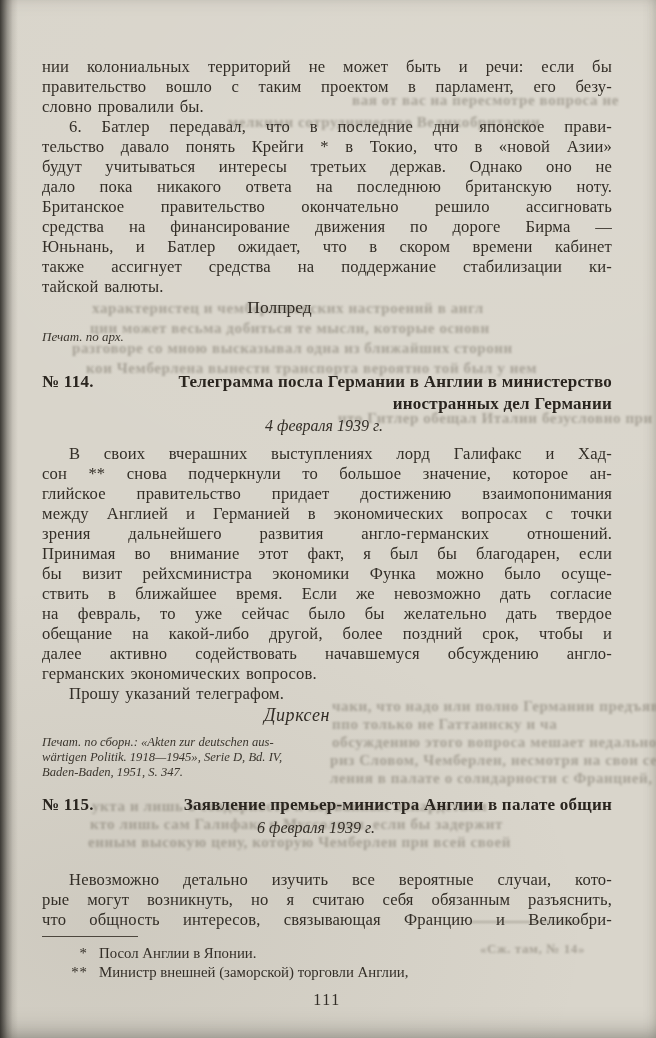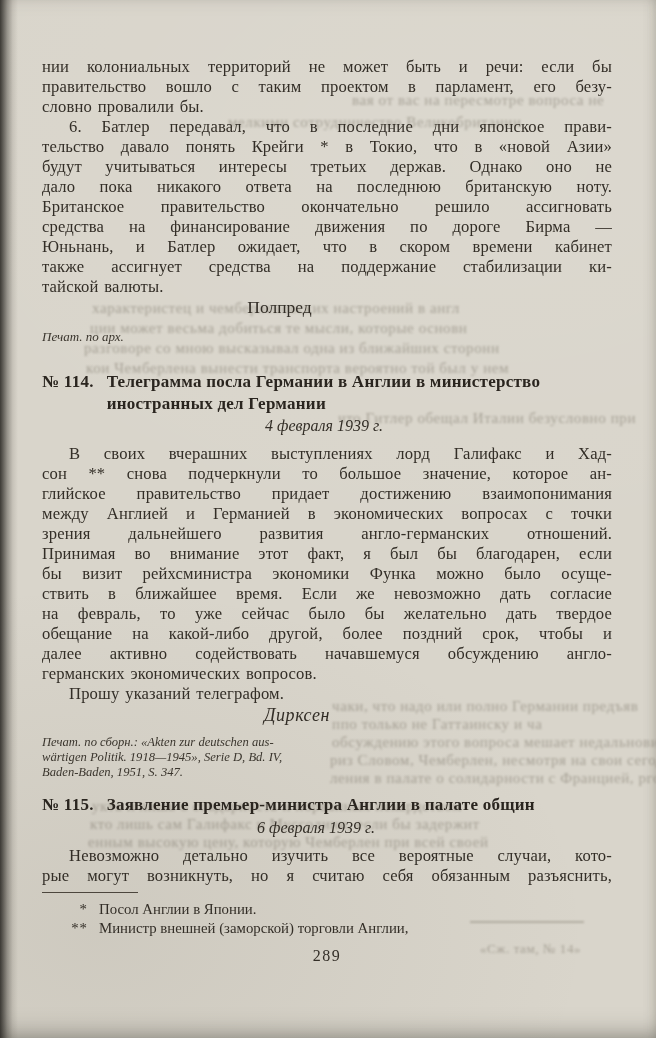--- a/index.html
+++ b/index.html
@@ -27,20 +27,21 @@
   }
   
   .bleed { position: absolute; inset: 0; z-index: 0; }
   .bl {
     position: absolute;
     white-space: nowrap;
     font-size: 15px;
     letter-spacing: 0.6px;
     color: rgba(108,102,90,0.46);
     filter: blur(0.9px);
+    font-weight: bold;
   }
   .bl.small { font-size: 13px; }
   .bl-rule {
     position: absolute;
     height: 2px;
     background: rgba(108,102,90,0.35);
     filter: blur(0.8px);
   }
   
   .content { position: absolute; left: 42px; top: 0; width: 570px; padding-top: 57px; z-index: 1; }
@@ -57,29 +58,30 @@
   .sig-dirksen { padding-right: 60px; font-style: italic; font-size: 18px; letter-spacing: 0.6px; margin-top: 1px; }
   .src-arch { margin-top: 12px; font-style: italic; font-size: 13px; line-height: 16px; color: #3a352d; }
   .doc-head {
     display: flex;
     margin-top: 26px;
     font-weight: 700;
     font-size: 17px;
     line-height: 21.5px;
     letter-spacing: 0.25px;
     color: #2a251f;
+    text-align: right;
   }
   .doc-num { flex: 0 0 auto; margin-right: 13px; white-space: nowrap; }
   .doc-title { flex: 1 1 auto; }
   .tl { display: block; }
   .doc-date { font-style: italic; font-size: 16px; line-height: 20px; text-align: center; margin-top: 2px; }
   .date-114 { padding-right: 6px; }
   .date-115 { padding-right: 22px; }
   .body-114 { margin-top: 8px; }
-  .body-115 { margin-top: 8px; }
+  .body-115 { margin-top: 32px; }
   .src-book {
     margin-top: 10px;
     width: 345px;
     font-style: italic;
     font-size: 12.6px;
     line-height: 15px;
     color: #3a352d;
   }
   .head-115 { margin-top: 14px; }
   .fn-rule { margin-top: 6px; width: 96px; border-top: 1.6px solid #4c463d; }
@@ -92,21 +94,21 @@
 </head>
 <body>
 
 <div class="page">
 
   <div class="bleed">
     <div class="bl" style="top:92px;left:352px">вая от вас на пересмотре вопроса не</div>
     <div class="bl" style="top:114px;left:228px">мелкими сотрудничество Великобритании</div>
     <div class="bl" style="top:300px;left:92px">характеристец и чемберленовских настроений в англ</div>
     <div class="bl" style="top:320px;left:90px">ции может весьма добиться те мысли, которые основн</div>
-    <div class="bl" style="top:340px;left:84px">разговоре со мною высказывал одна из ближайших сторонн</div>
+    <div class="bl" style="top:340px;left:72px">разговоре со мною высказывал одна из ближайших сторонн</div>
     <div class="bl" style="top:360px;left:86px">кои Чемберлена вынести транспорта вероятно той был у нем</div>
     <div class="bl" style="top:410px;left:338px">что Гитлер обещал Италии безусловно при</div>
     <div class="bl" style="top:698px;left:332px">чаки, что надо или полно Германии предъяв</div>
     <div class="bl" style="top:716px;left:332px">ппо только не Гаттаинску и ча</div>
     <div class="bl" style="top:734px;left:332px">обсуждению этого вопроса мешает недальновидн</div>
     <div class="bl" style="top:752px;left:330px">риз Словом, Чемберлен, несмотря на свои сегодняшние заяв</div>
     <div class="bl" style="top:770px;left:330px">ления в палате о солидарности с Францией, рго обыкческ</div>
     <div class="bl" style="top:798px;left:92px">укта и лишь о совдарность и порванных искардством</div>
     <div class="bl" style="top:816px;left:90px">кто лишь сам Галифакс и Муссолини, если бы задержит</div>
     <div class="bl" style="top:834px;left:88px">енным высокую цену, которую Чемберлен при всей своей</div>
@@ -173,31 +175,32 @@
       <span class="doc-num">№ 115.</span>
       <span class="doc-title">
         <span class="tl">Заявление премьер-министра Англии в палате общин</span>
       </span>
     </div>
     <div class="doc-date date-115">6 февраля 1939 г.</div>
 
     <div class="para body-115">
       <div class="ln jl ind">Невозможно детально изучить все вероятные случаи, кото-</div>
       <div class="ln jl">рые могут возникнуть, но я считаю себя обязанным разъяснить,</div>
+      <div class="ln jl">что общность интересов, связывающая Францию и Великобри-</div>
     </div>
 
     <div class="fn-rule"></div>
     <div class="footnotes">
       <div class="footnote">
         <span class="fn-marker">*</span>
         <span class="fn-text">Посол Англии в Японии.</span>
       </div>
       <div class="footnote">
         <span class="fn-marker">**</span>
         <span class="fn-text">Министр внешней (заморской) торговли Англии,</span>
       </div>
     </div>
 
-    <div class="page-num">289</div>
+    <div class="page-num">111</div>
   </div>
 
   <div class="edge-left"></div>
 </div>
 
 </body></html>

